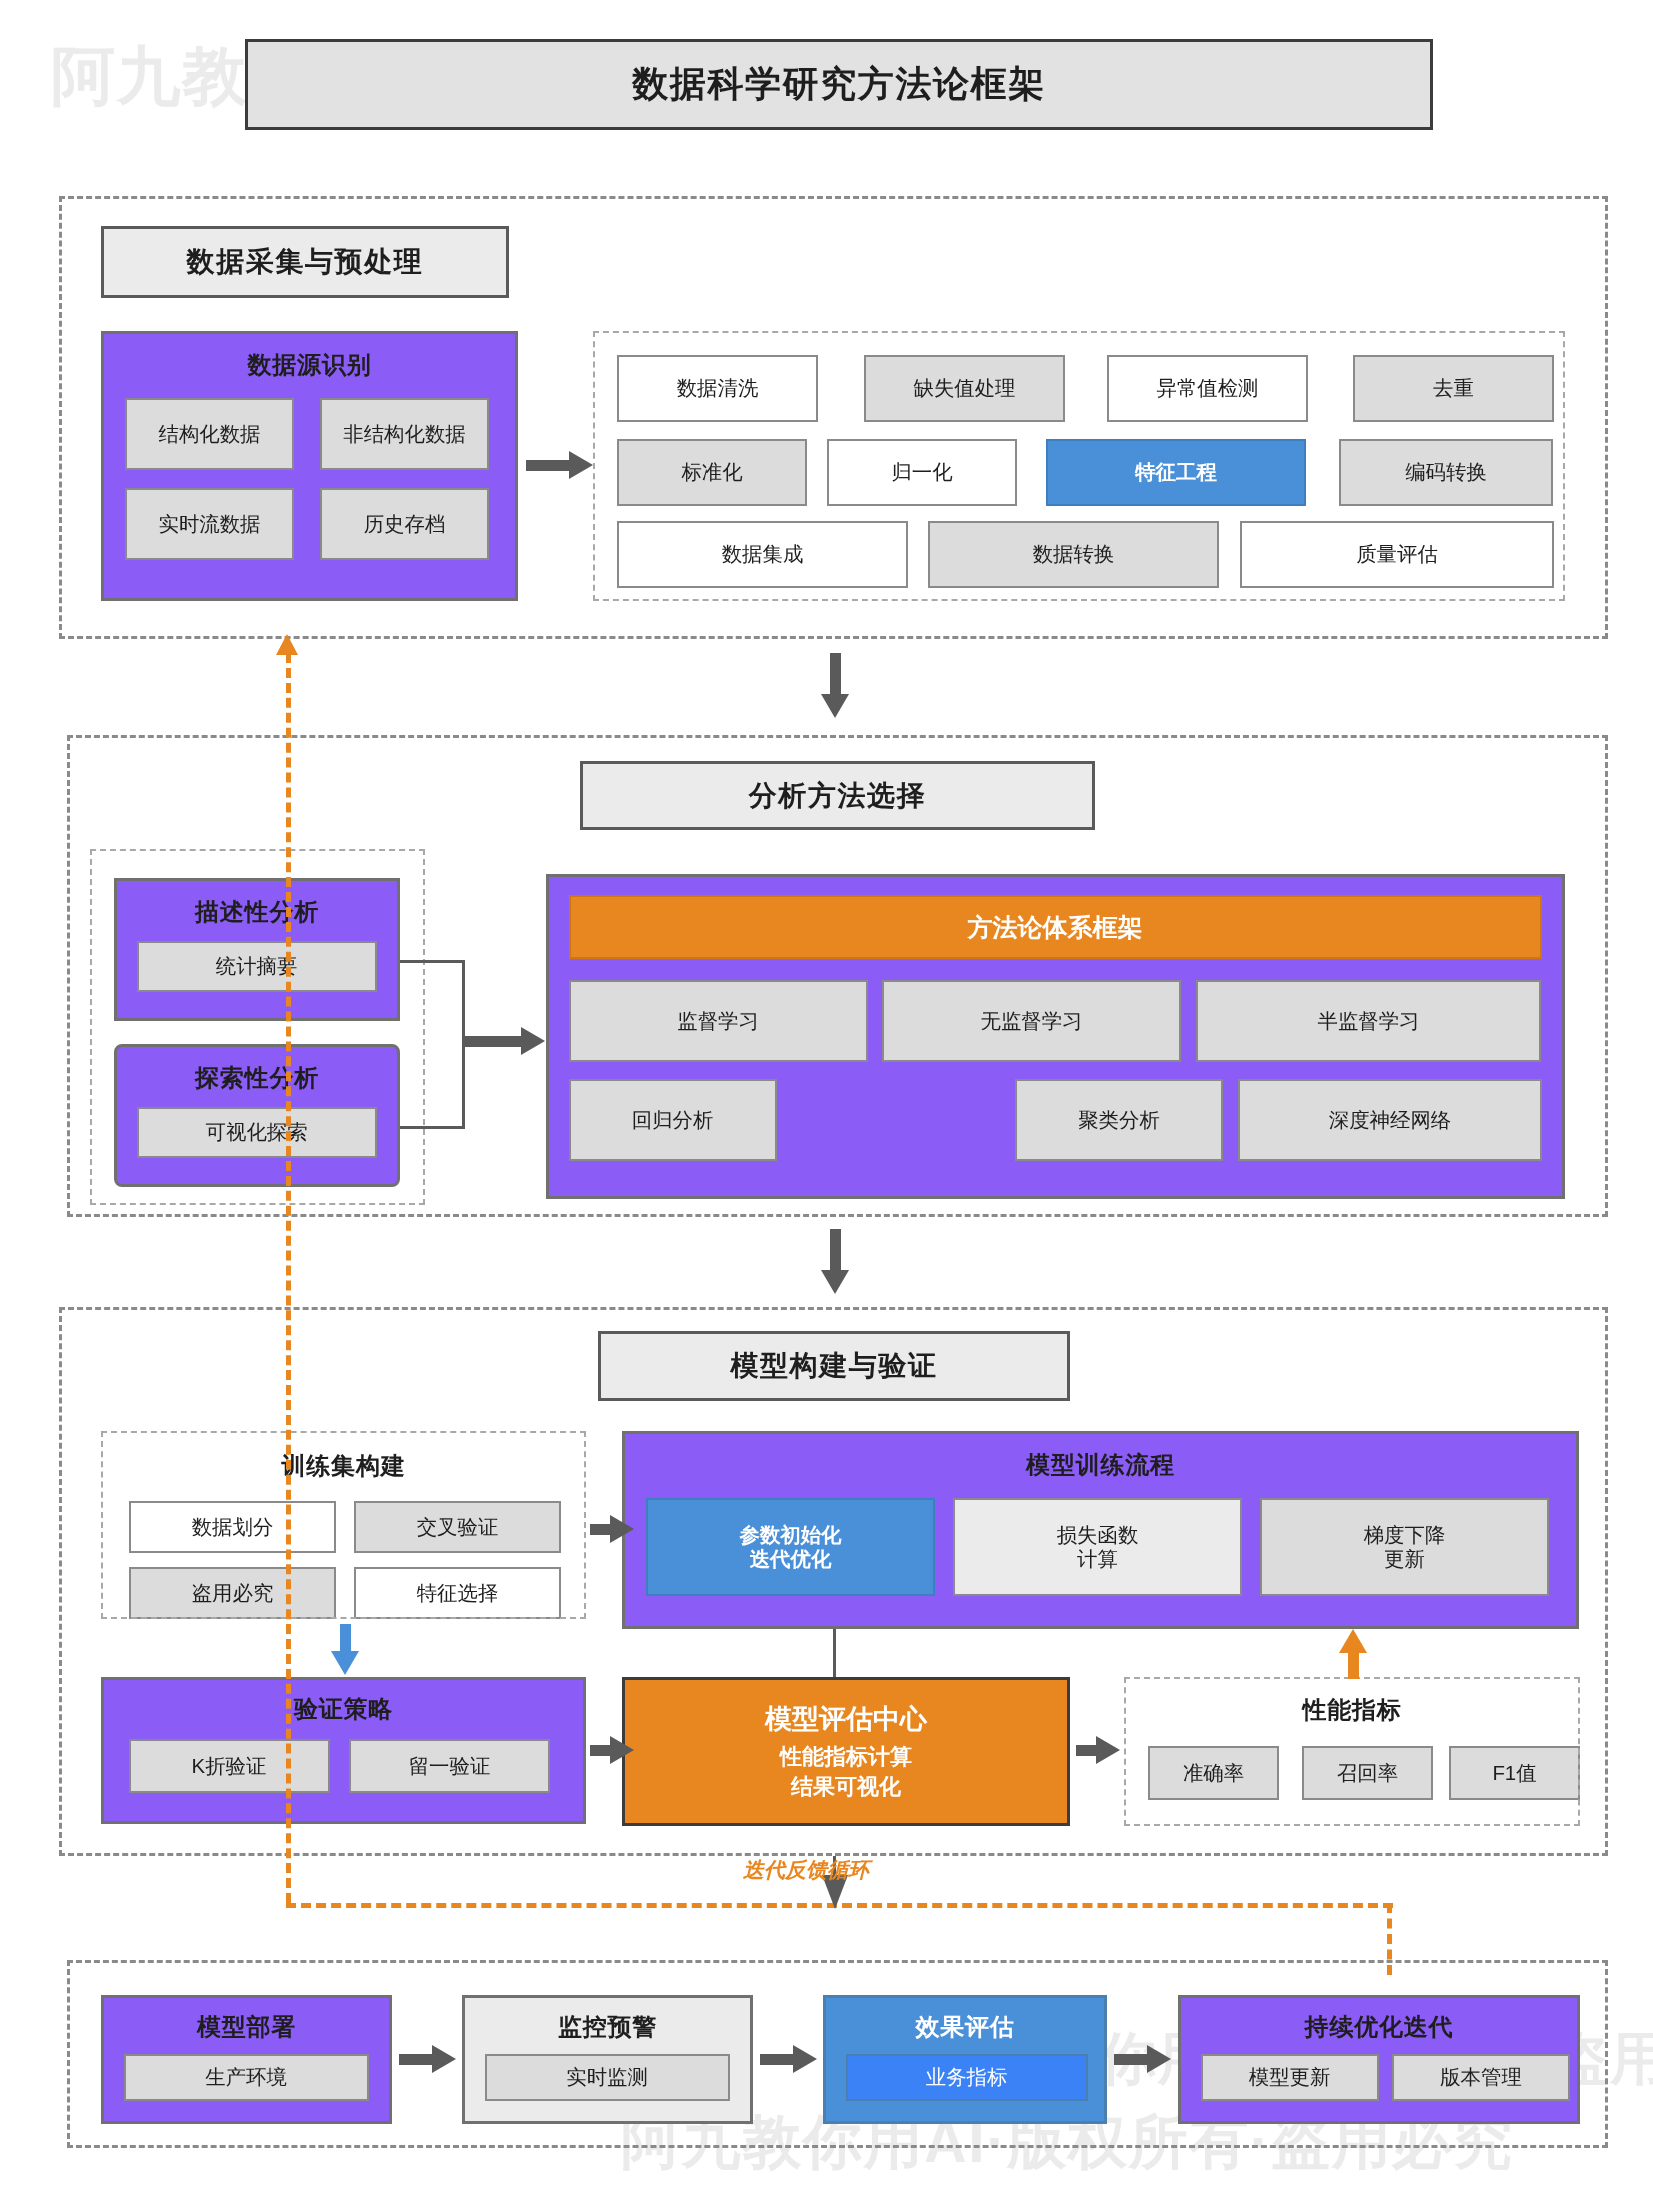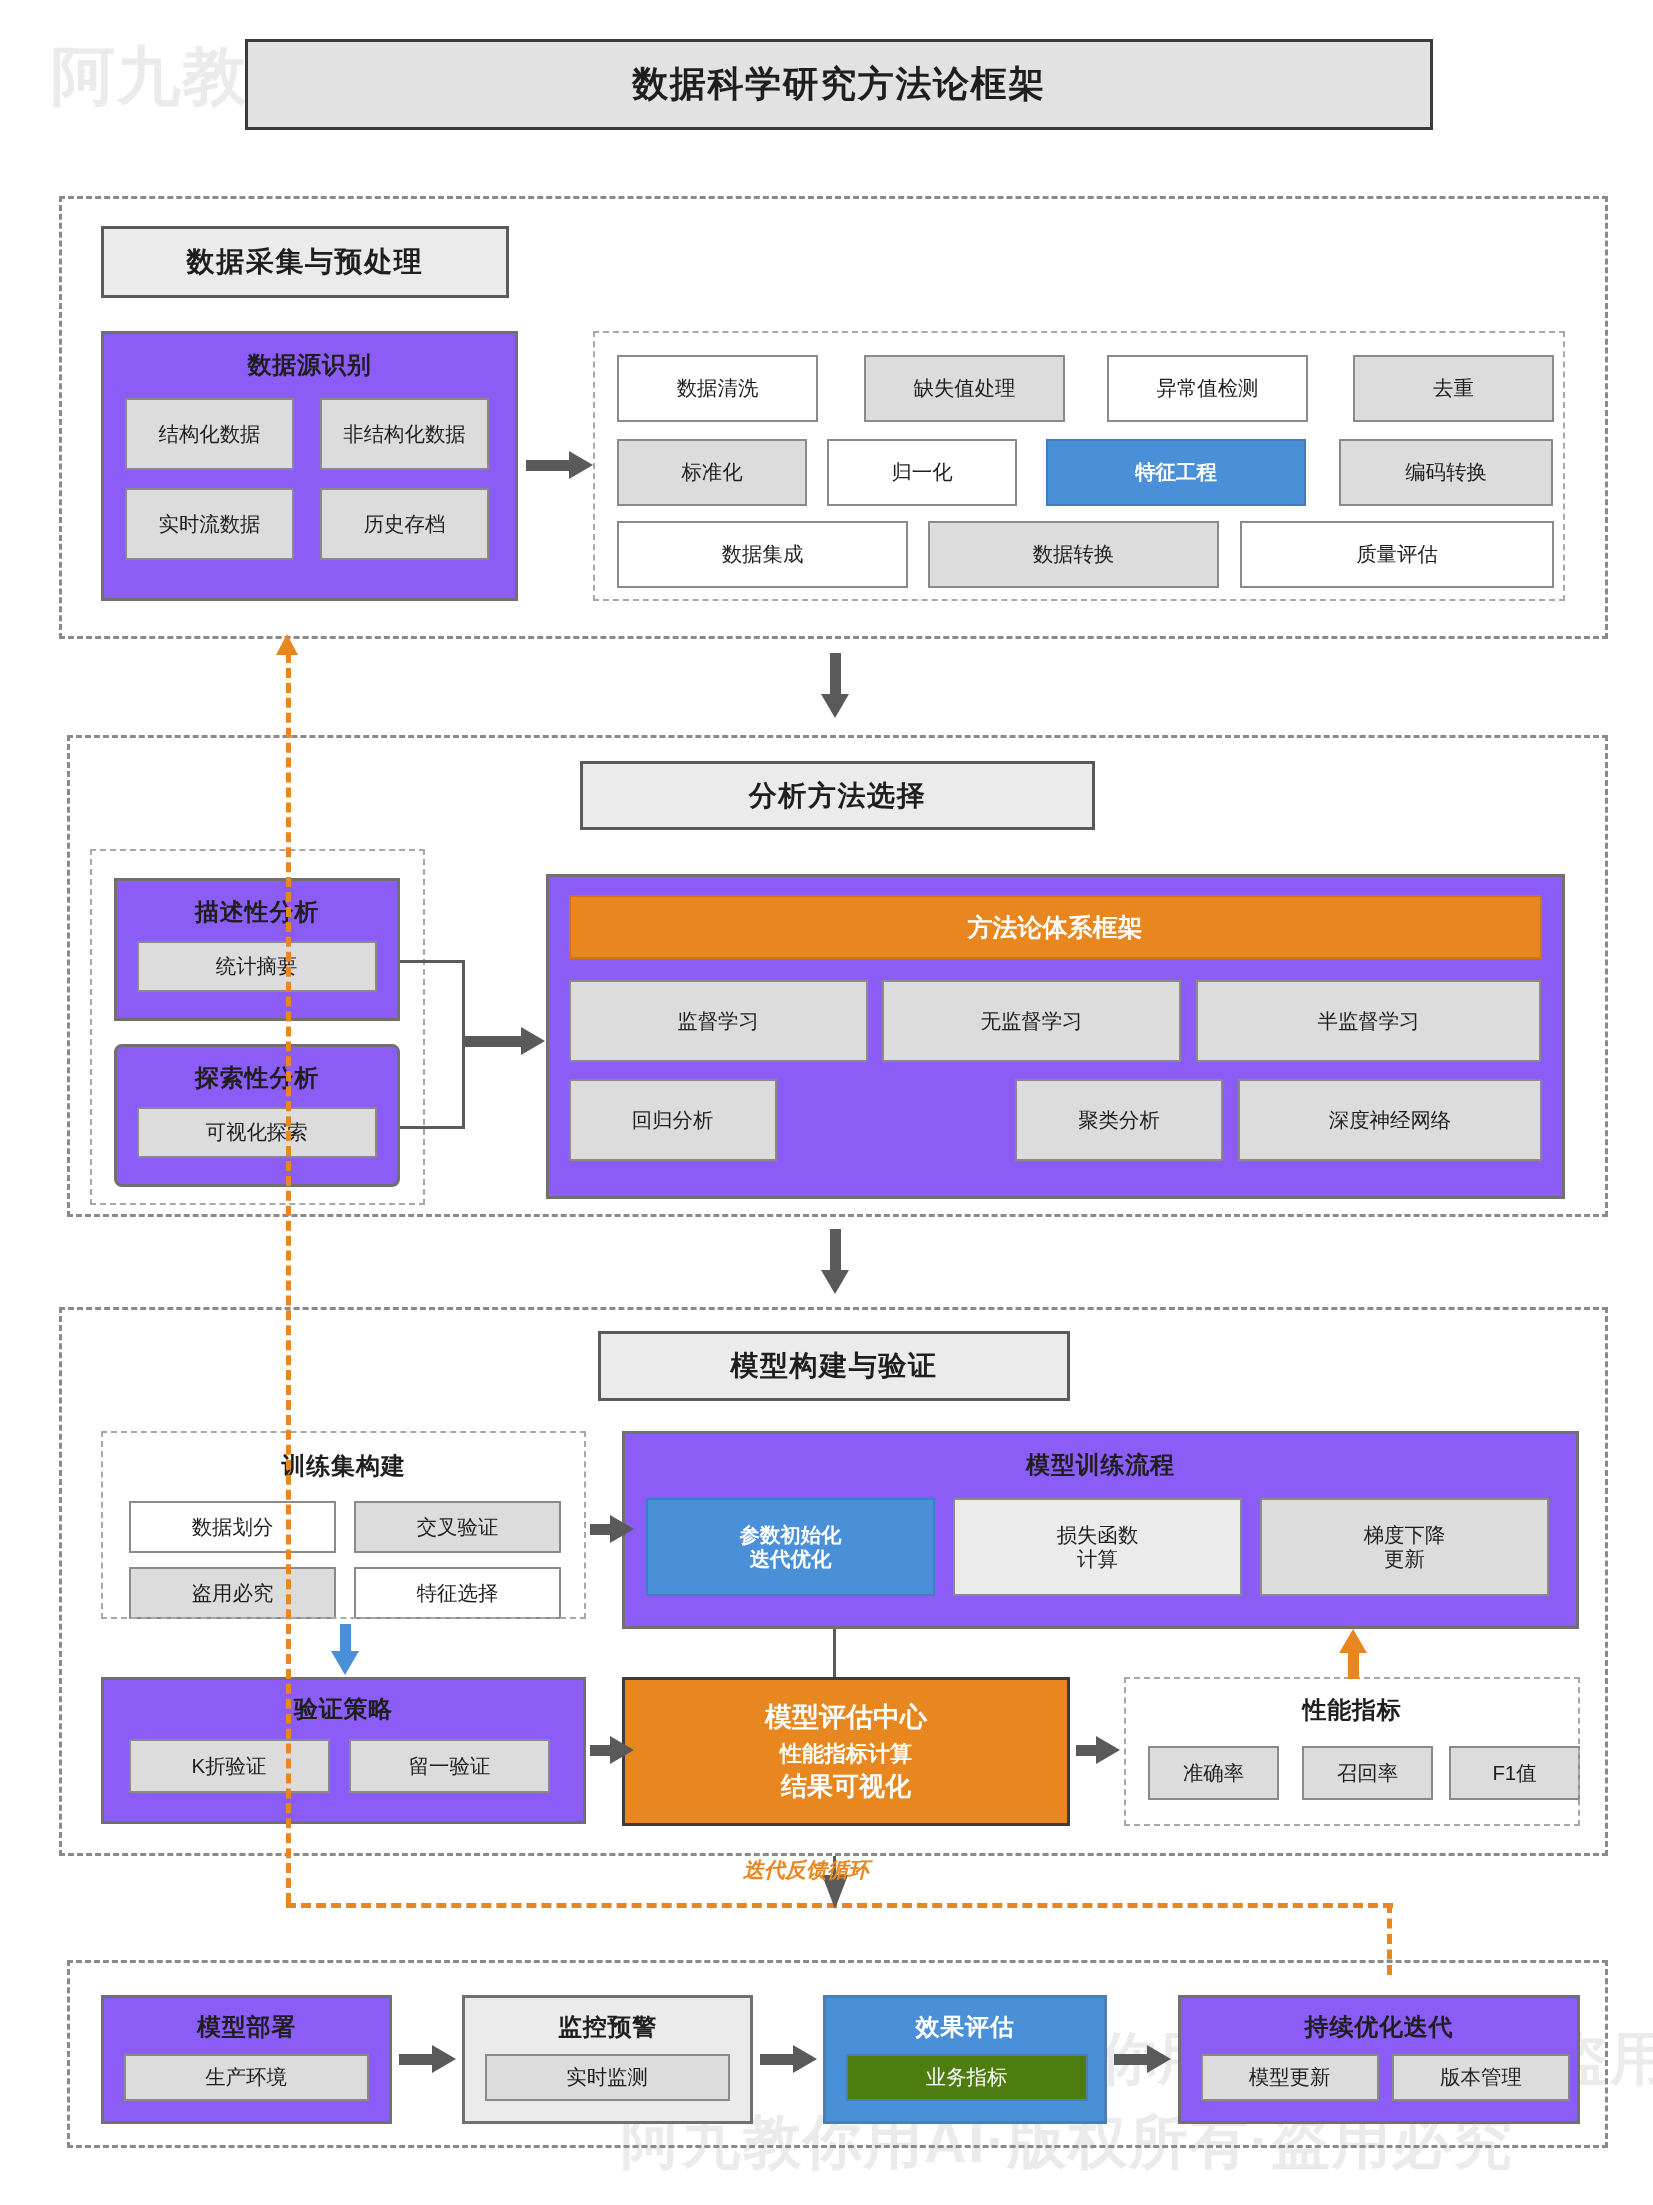--- a/index.html
+++ b/index.html
@@ -293,21 +293,21 @@
 <div class="line-v" style="left:833px; top:1629px; height:51px;"></div>
 
 <div class="arrow-v orange-up" style="left:1339px; top:1629px; width:29px; height:51px;">
   <div class="shaft" style="height:29px;"></div>
   <div class="head"></div>
 </div>
 
 <div class="panel" style="left:622px; top:1677px; width:448px; height:149px; background:#e8871f; border:3.3px solid #3c3c3c; display:flex; flex-direction:column; align-items:center; justify-content:center;">
   <div style="font-size:27px; font-weight:700; color:#ffffff; margin-bottom:4.9px;">模型评估中心</div>
   <div style="font-size:22px; font-weight:700; color:#ffffff;">性能指标计算</div>
-  <div style="font-size:26px; font-weight:700; color:#ffffff;">结果可视化</div>
+  <div style="font-size:22px; font-weight:700; color:#ffffff;">结果可视化</div>
 </div>
 
 <div class="arrow-h" style="left:1076px; top:1736px; width:44px; height:29px;">
   <div class="shaft" style="width:23px;"></div>
   <div class="head"></div>
 </div>
 
 <div class="dgroup" style="left:1124px; top:1677px; width:456px; height:149px;"></div>
 <div class="panel-title" style="position:absolute; left:1124px; top:1694px; width:456px; z-index:3;">性能指标</div>
 <div class="chip grey" style="left:1148px; top:1746px; width:131px; height:54px; background:#dcdcdc;">准确率</div>
@@ -339,21 +339,21 @@
   <div class="chip grey" style="left:19.6px; top:56px; width:245px; height:47px; background:#dcdcdc;">实时监测</div>
 </div>
 
 <div class="arrow-h" style="left:760px; top:2045px; width:57px; height:29px;">
   <div class="shaft" style="width:36px;"></div>
   <div class="head"></div>
 </div>
 
 <div class="panel" style="left:823px; top:1995px; width:284px; height:129px; background:#4a90d9; border-color:#4a7faf;">
   <div class="panel-title" style="margin-top:13px; color:#ffffff;">效果评估</div>
-  <div class="chip" style="left:19.6px; top:56px; width:242px; height:47px; background:#4d7c0f; border-color:#4a7faf; color:#ffffff;">业务指标</div>
+  <div class="chip" style="left:19.6px; top:56px; width:242px; height:47px; background:#3b82f6; border-color:#4a7faf; color:#ffffff;">业务指标</div>
 </div>
 
 <div class="arrow-h" style="left:1114px; top:2045px; width:57px; height:29px;">
   <div class="shaft" style="width:36px;"></div>
   <div class="head"></div>
 </div>
 
 <div class="panel" style="left:1178px; top:1995px; width:402px; height:129px;">
   <div class="panel-title" style="margin-top:13px;">持续优化迭代</div>
   <div class="chip grey" style="left:19.6px; top:56px; width:178px; height:47px;">模型更新</div>

